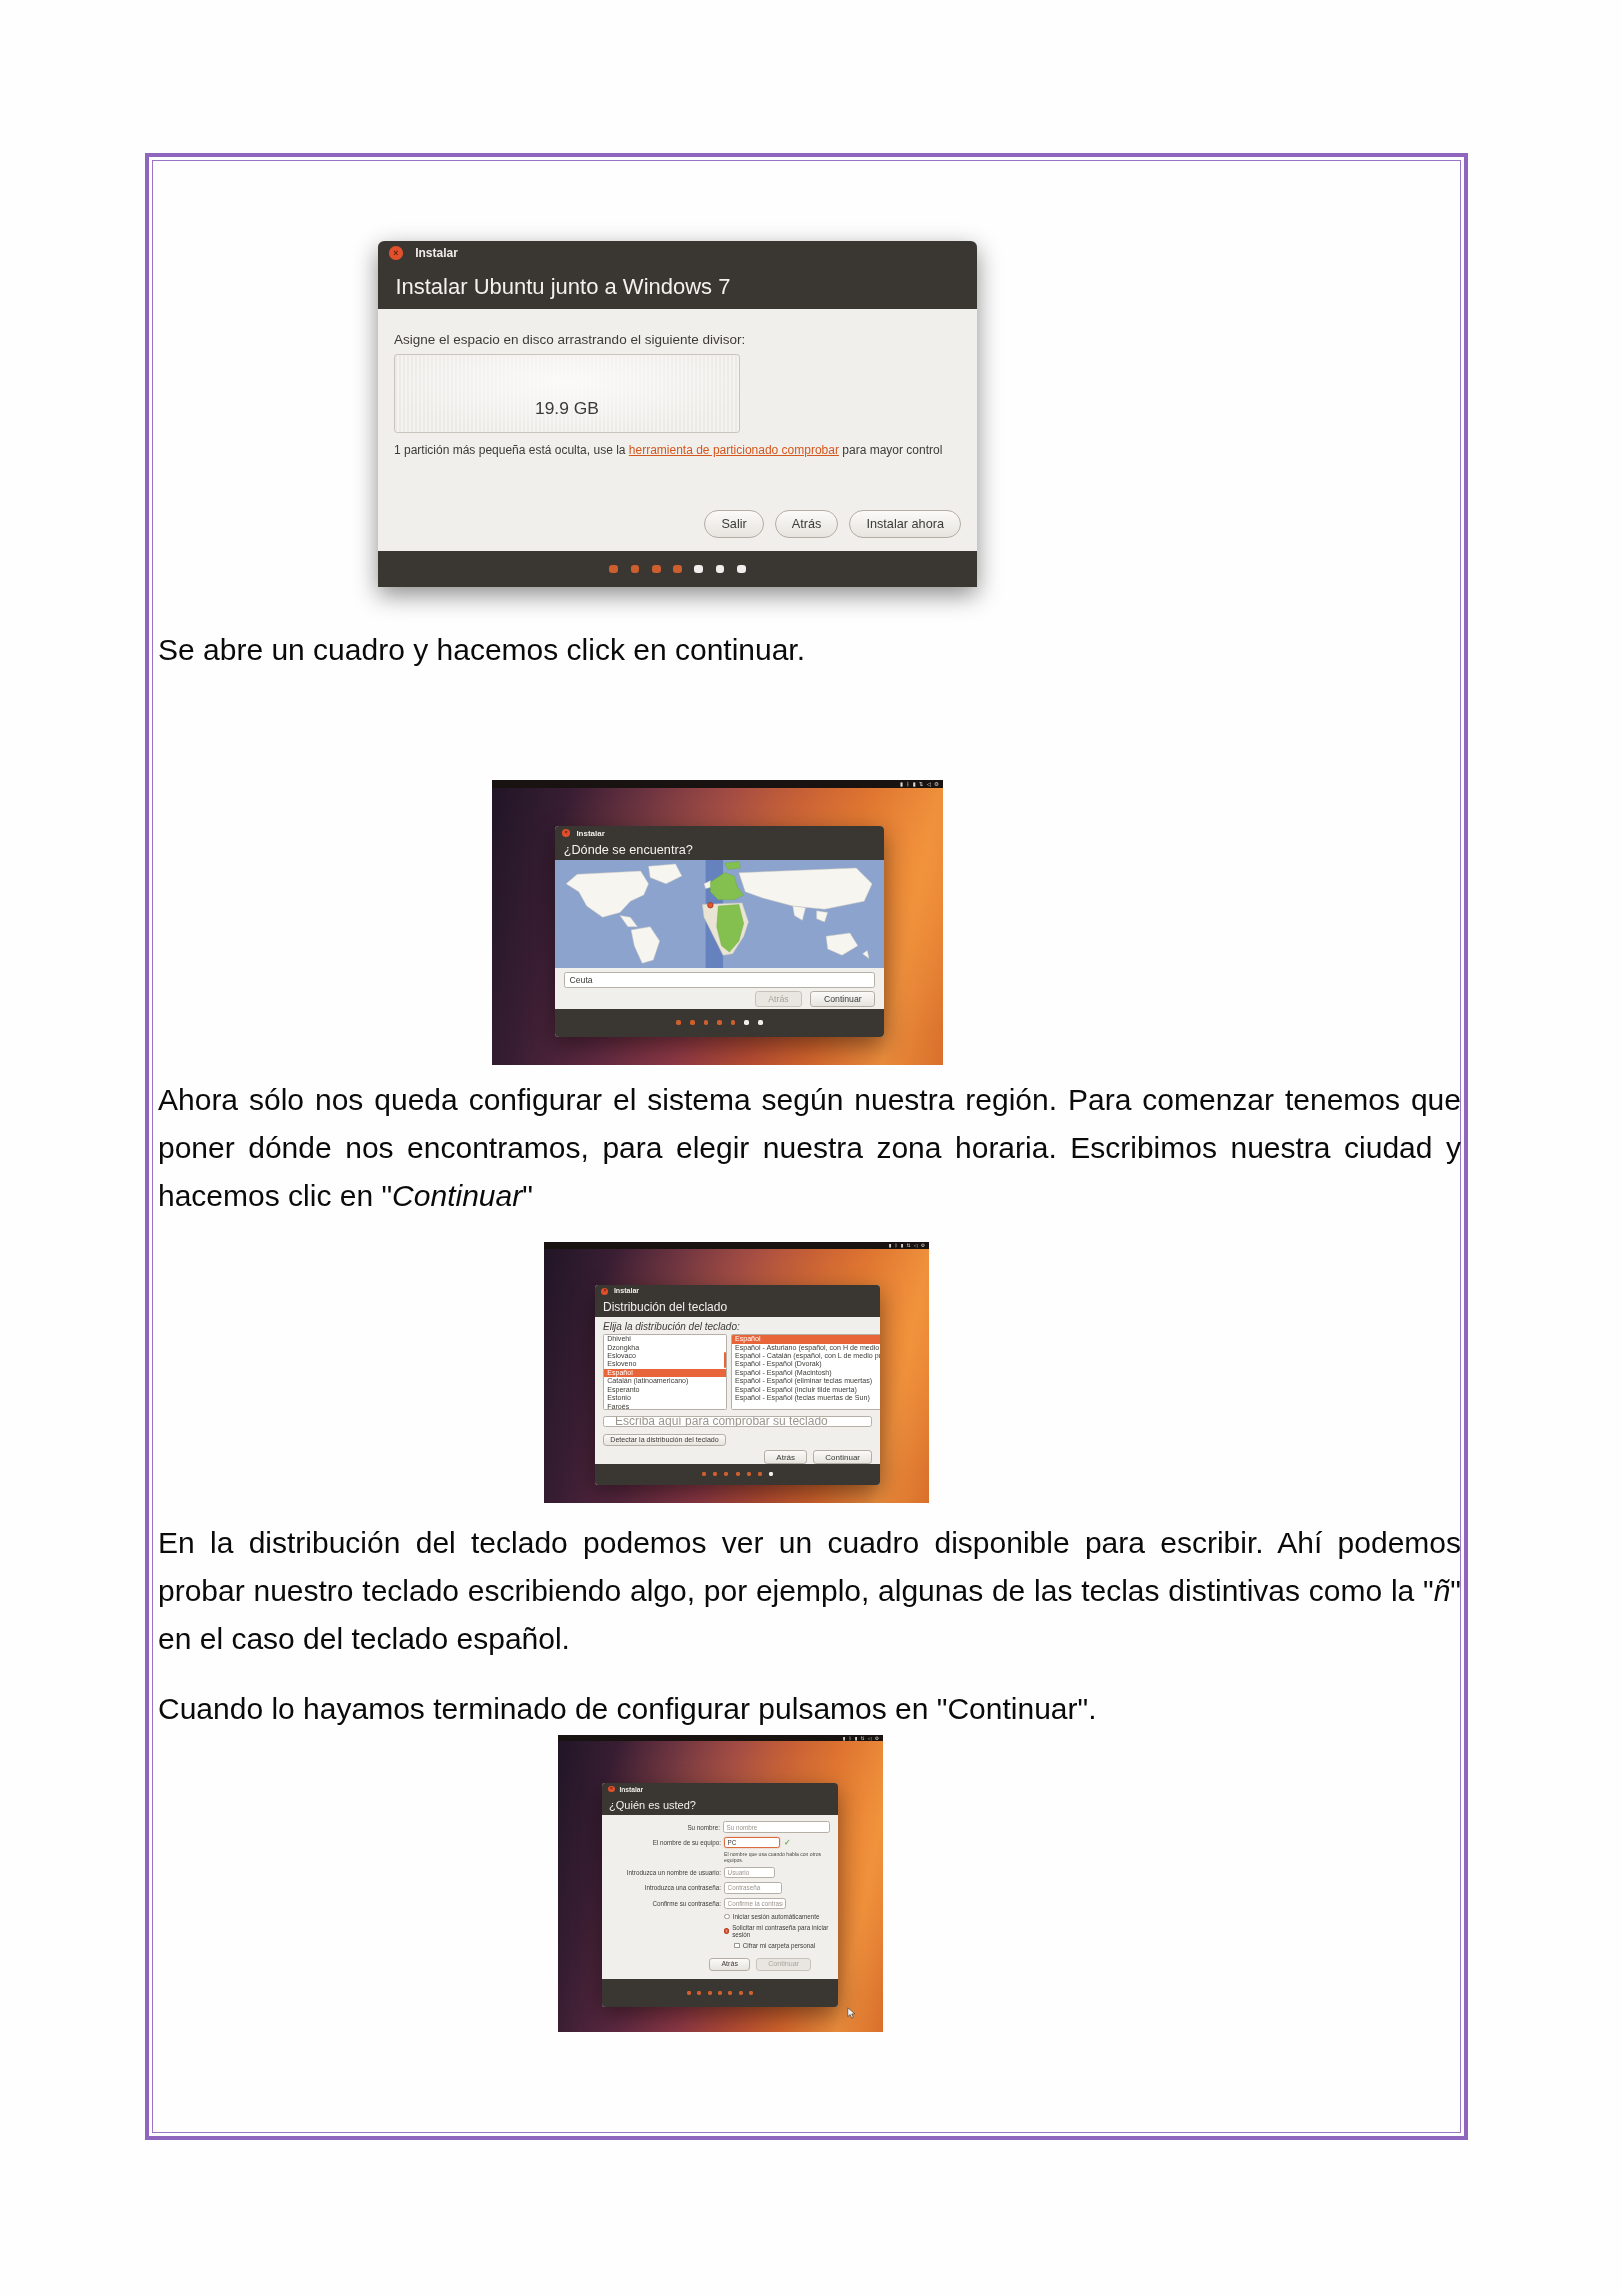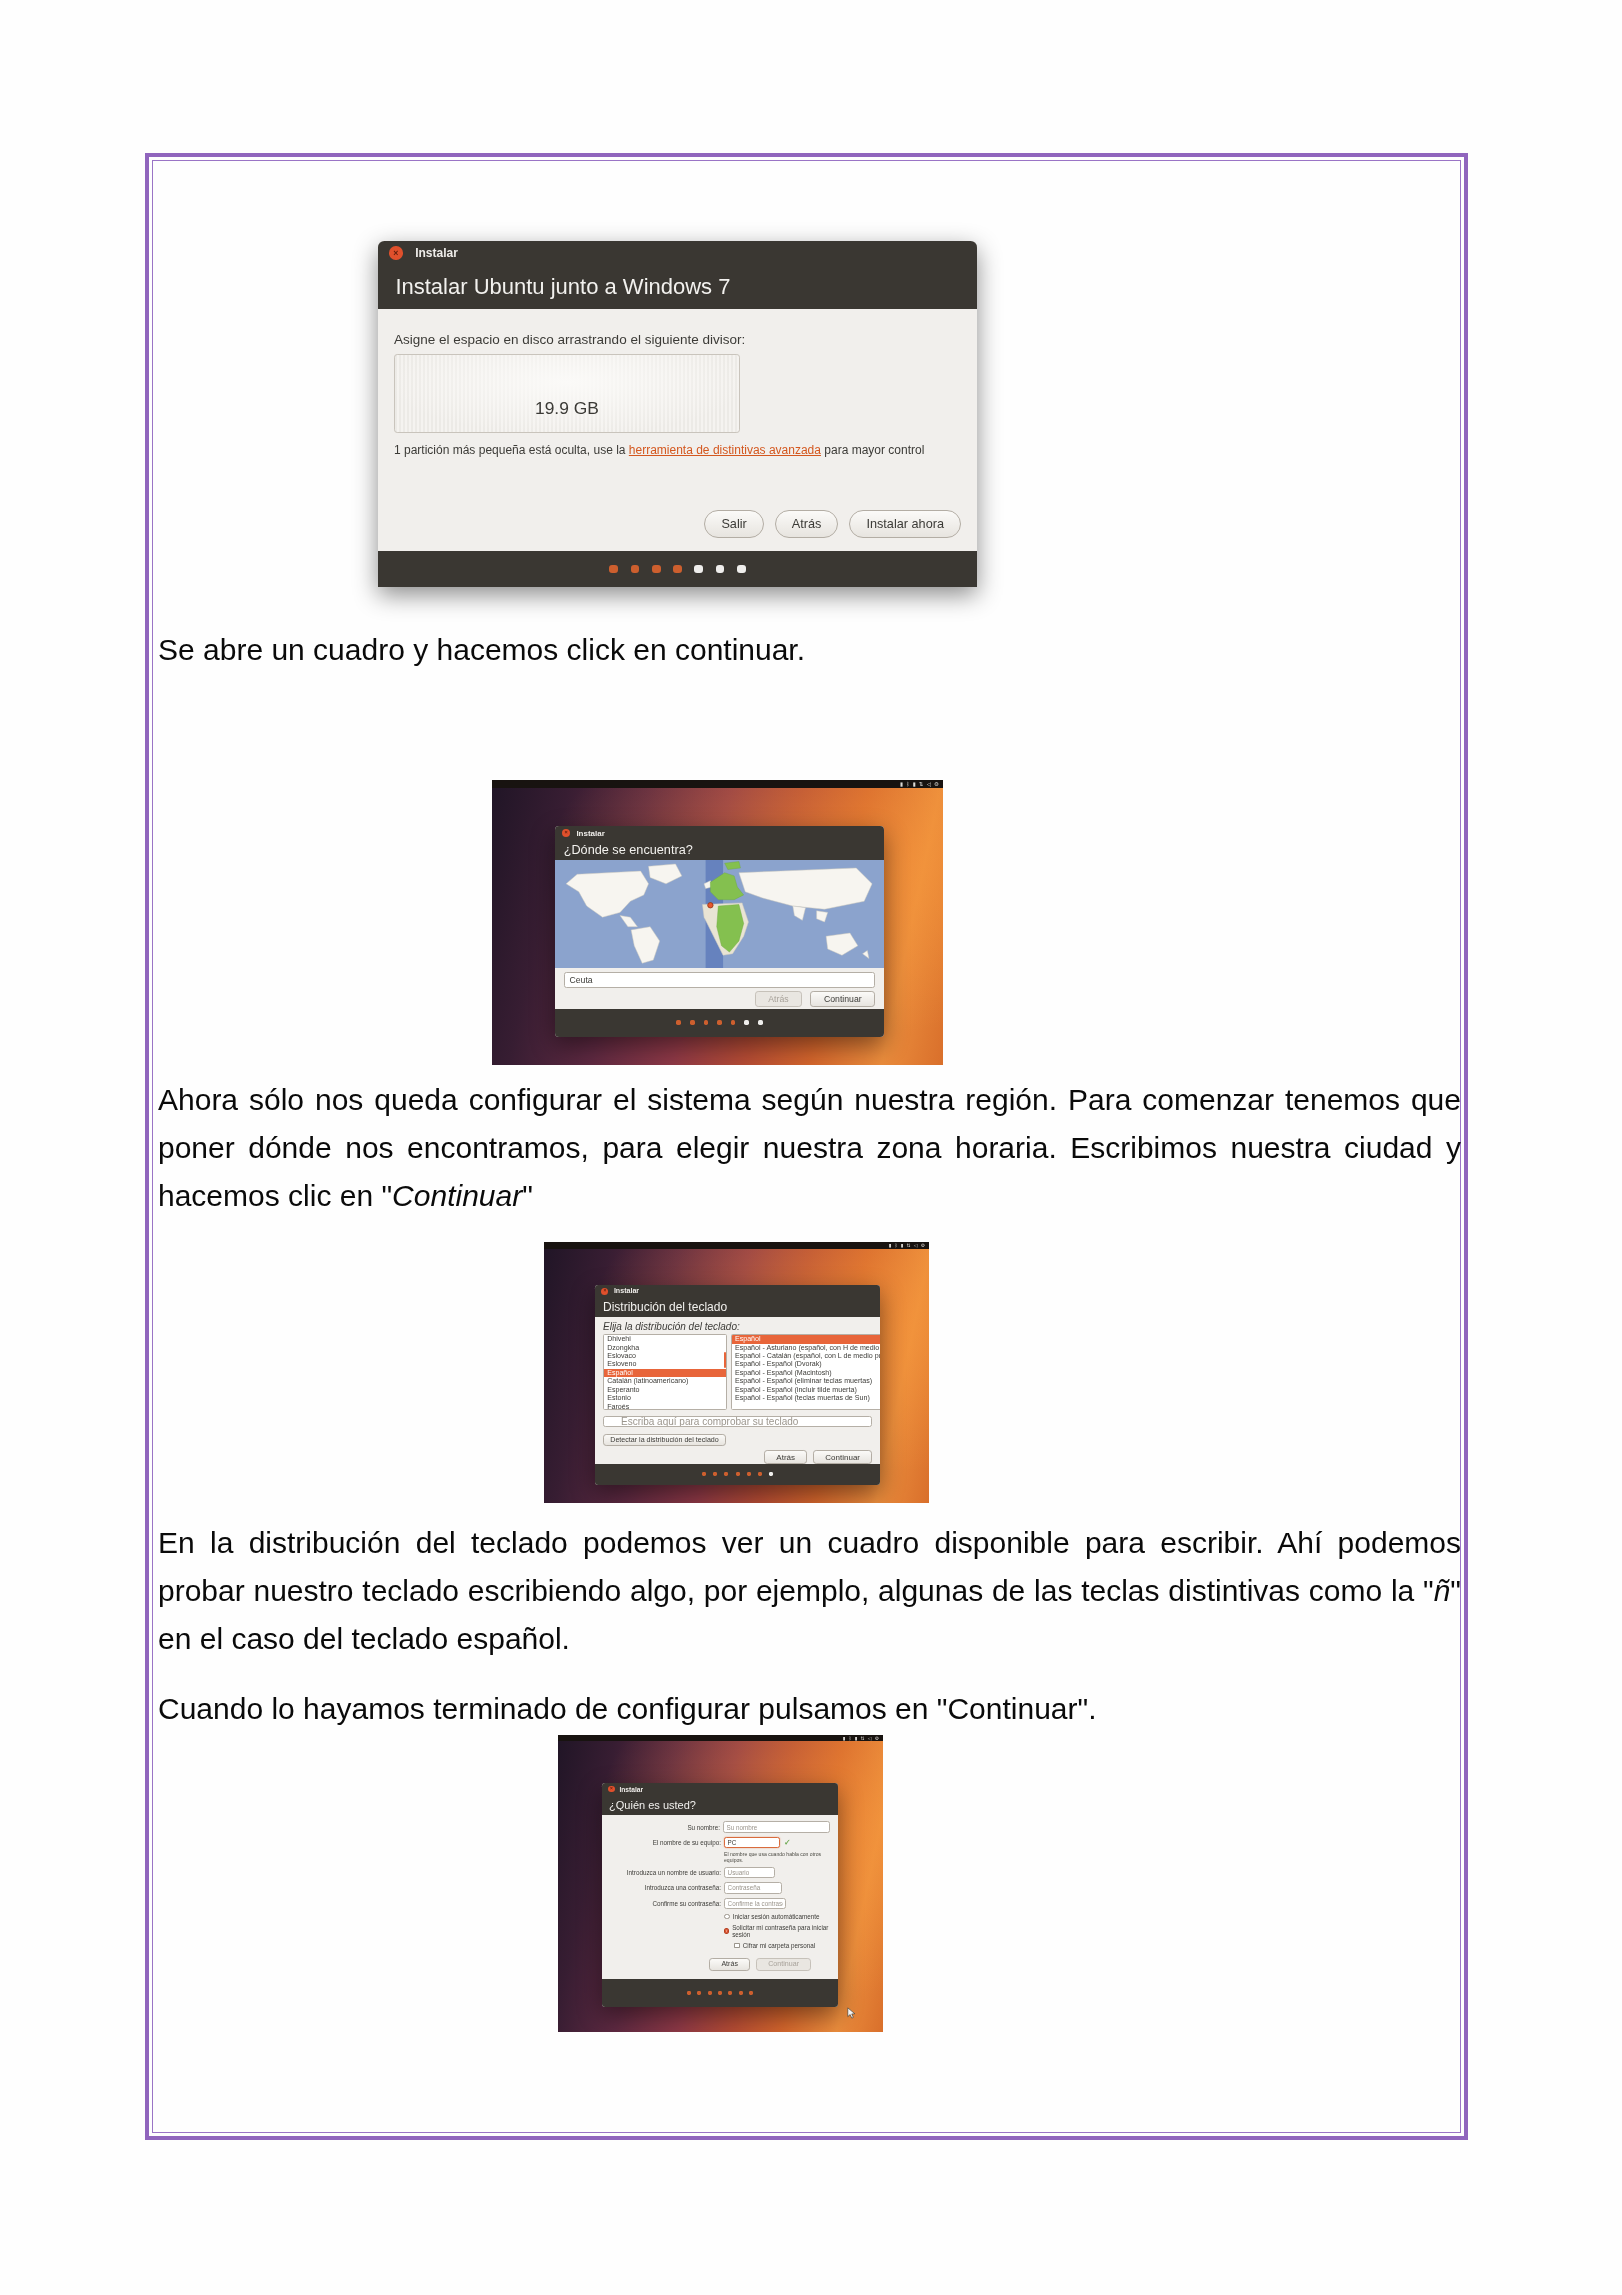--- a/index.html
+++ b/index.html
@@ -106,21 +106,21 @@
   .s3-lists{margin-top:2.4px;display:flex;gap:4px;height:76px;}
   .klistwrap{position:relative;}
   .klist{height:100%;box-sizing:border-box;background:#fff;border:0.8px solid #b5afa6;border-radius:1.6px;
          font-size:7.1px;line-height:8.4px;color:#3c3b37;overflow:hidden;}
   .klist .li{padding:0 3.2px;white-space:nowrap;overflow:hidden;cursor:pointer;}
   .klist .li.sel{background:#e8653a;color:#fff;}
   .kw-l{flex:0 0 46%;}
   .kw-r{flex:1;}
   .kscroll{position:absolute;right:0.8px;top:17.4px;width:2.4px;height:16px;background:#e8653a;border-radius:1.6px;}
   .s3-test{margin-top:4px;}
-  .s3-test input{width:100%;height:11px;box-sizing:border-box;font-size:10px;padding:0 17px;}
+  .s3-test input{width:100%;height:11px;box-sizing:border-box;font-size:12px;padding:0 11px;}
   .s3-detect{margin-top:3.2px;}
   .s3-detect .btn{height:12px;padding:0 6.3px;font-size:7.1px;}
   .s3-btns{margin-top:4px;display:flex;justify-content:flex-end;gap:6.3px;}
   .s3-btns .btn{height:13.5px;padding:0 11px;font-size:8px;}
   .w3-foot{margin-top:auto;height:22px;}
   .w3-foot .dot{width:4px;height:4px;margin:0 3.6px;}
 
   
   .shot4{left:558px;top:1735px;width:325px;height:297px;}
   .shot4 .deskbar{height:6.3px;}
@@ -165,21 +165,21 @@
     </div>
     <div class="s1-title w-dark">Instalar Ubuntu junto a Windows 7</div>
     <div class="s1-body">
       <div class="s1-assign">Asigne el espacio en disco arrastrando el siguiente divisor:</div>
       <div class="s1-parts">
         <div class="part p-left">
             <span>19.9 GB</span>
           </div>
       </div>
       <div class="s1-note">
-        <span>1 partición más pequeña está oculta, use la </span><a>herramienta de distintivas avanzada</a><span> para mayor control</span>
+        <span>1 partición más pequeña está oculta, use la </span><a>herramienta de particionado comprobar</a><span> para mayor control</span>
       </div>
       <div class="s1-btns">
         <button class="btn">Salir</button>
         <button class="btn">Atrás</button>
         <button class="btn">Instalar ahora</button>
       </div>
     </div>
     <div class="s1-foot w-dark">
         <div class="dots">
           <span class="dot o"></span>

